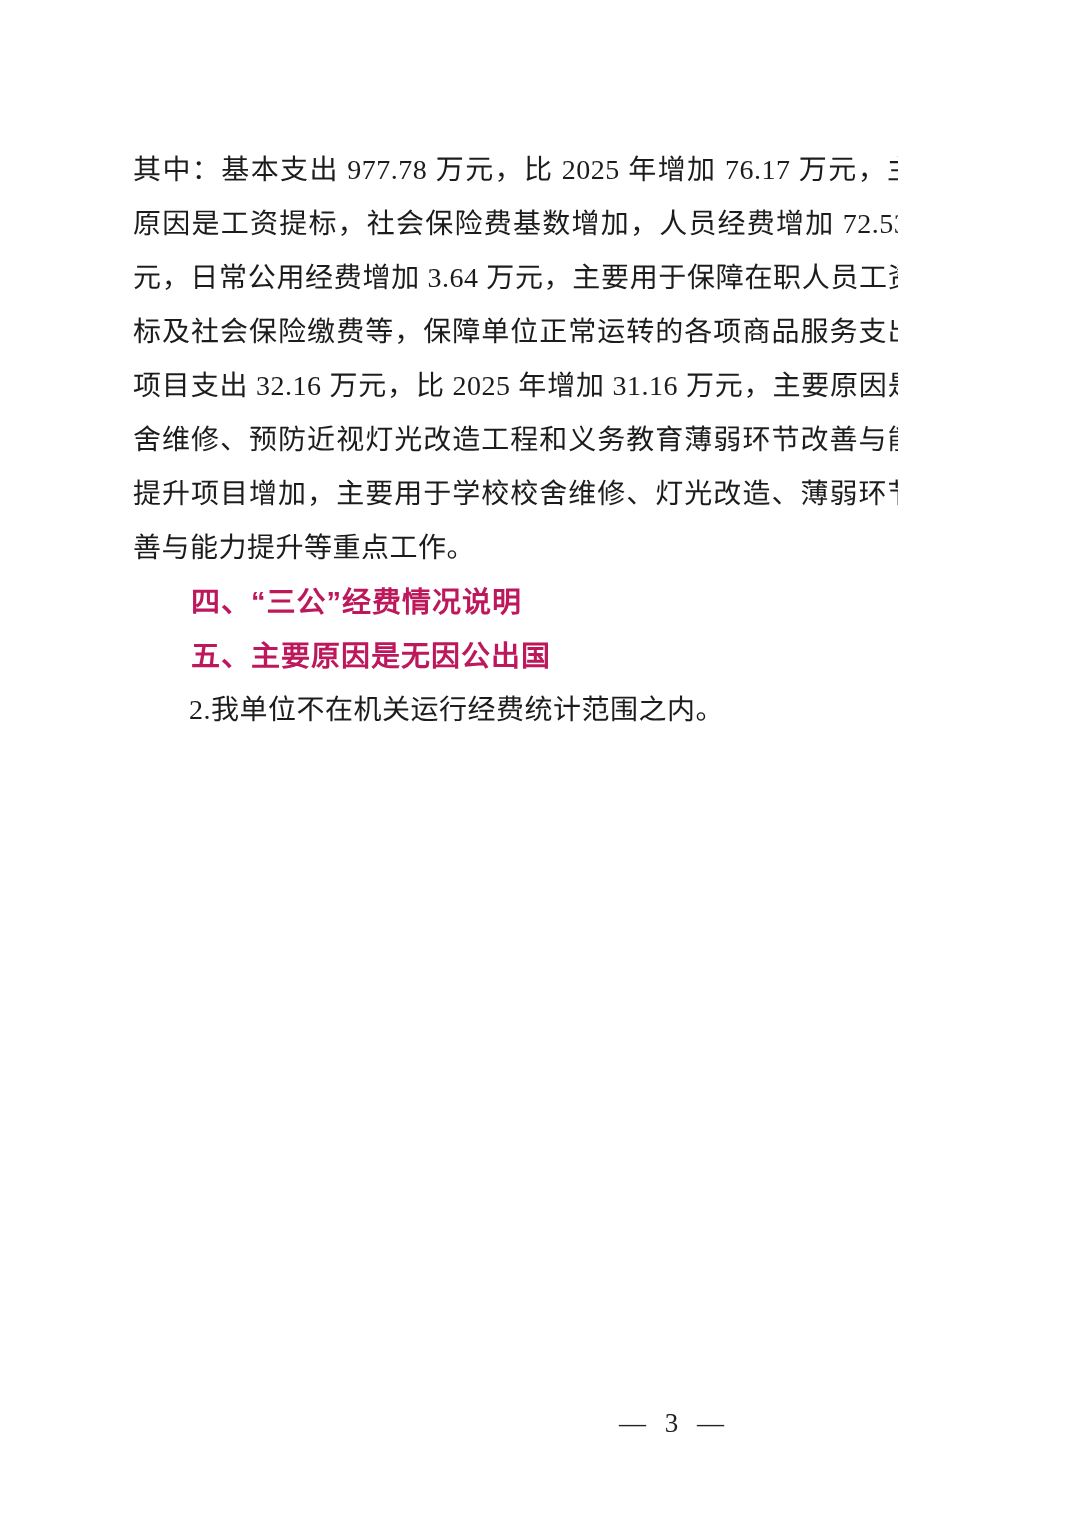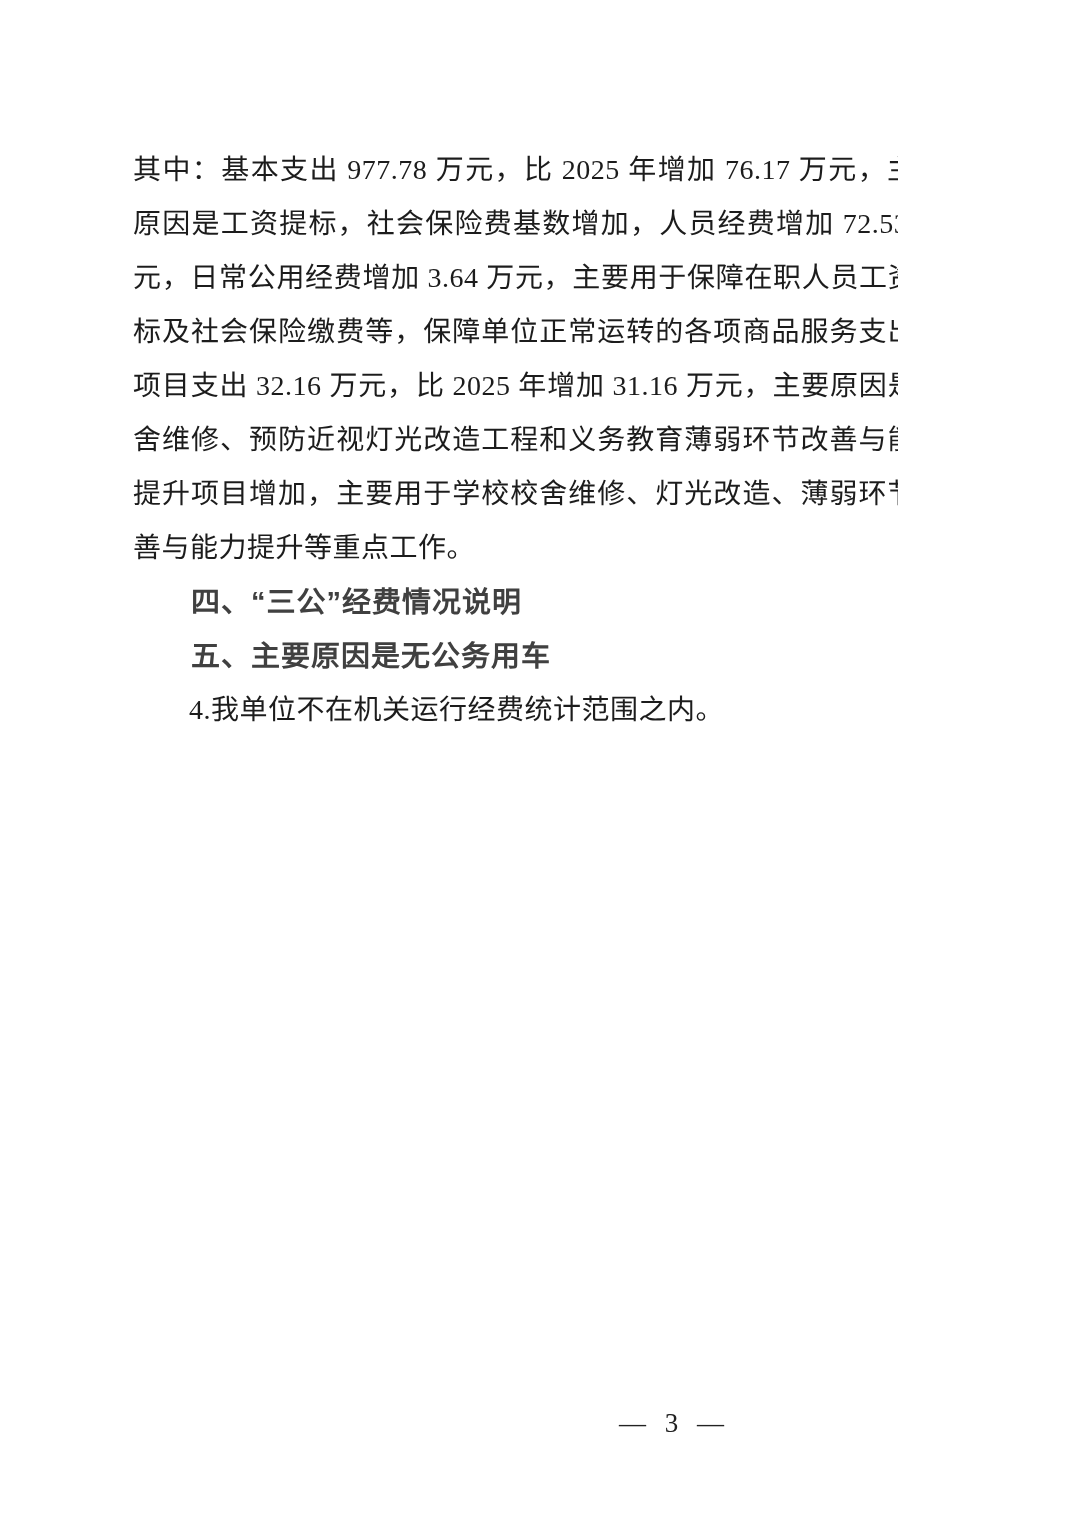--- a/index.html
+++ b/index.html
@@ -35,21 +35,21 @@
   }
   .para-indent {
     text-indent: 2em;
   }
   .section-heading {
     font-family: "Liberation Sans", "DejaVu Sans", sans-serif;
     font-weight: 700;
     font-size: 29px;
     text-indent: 2em;
     letter-spacing: 1px;
-    color: #404040;
+    color: #be185d;
   }
   .page-footer {
     position: absolute;
     top: 1408px;
     right: 168px;
     font-family: "Liberation Serif", "DejaVu Serif", serif;
     font-size: 27px;
     letter-spacing: 6px;
     color: #222222;
   }
@@ -60,22 +60,22 @@
 <div class="page">
 
   <div class="content">
 
     <p class="para">其中：基本支出 977.78 万元，比 2025 年增加 76.17 万元，主要原因是工资提标，社会保险费基数增加，人员经费增加 72.53 万元，日常公用经费增加 3.64 万元，主要用于保障在职人员工资提标及社会保险缴费等，保障单位正常运转的各项商品服务支出；项目支出 32.16 万元，比 2025 年增加 31.16 万元，主要原因是校舍维修、预防近视灯光改造工程和义务教育薄弱环节改善与能力提升项目增加，主要用于学校校舍维修、灯光改造、薄弱环节改善与能力提升等重点工作。</p>
 
 
     <p class="section-heading">四、“三公”经费情况说明</p>
 
 
-    <p class="section-heading">五、主要原因是无公务用车</p>
+    <p class="section-heading">五、主要原因是无因公出国</p>
 
-    <p class="para para-indent">4.我单位不在机关运行经费统计范围之内。</p>
+    <p class="para para-indent">2.我单位不在机关运行经费统计范围之内。</p>
 
 
   </div>
 
   <div class="page-footer">— 3 —</div>
 
 </div>
 
 </body></html>

